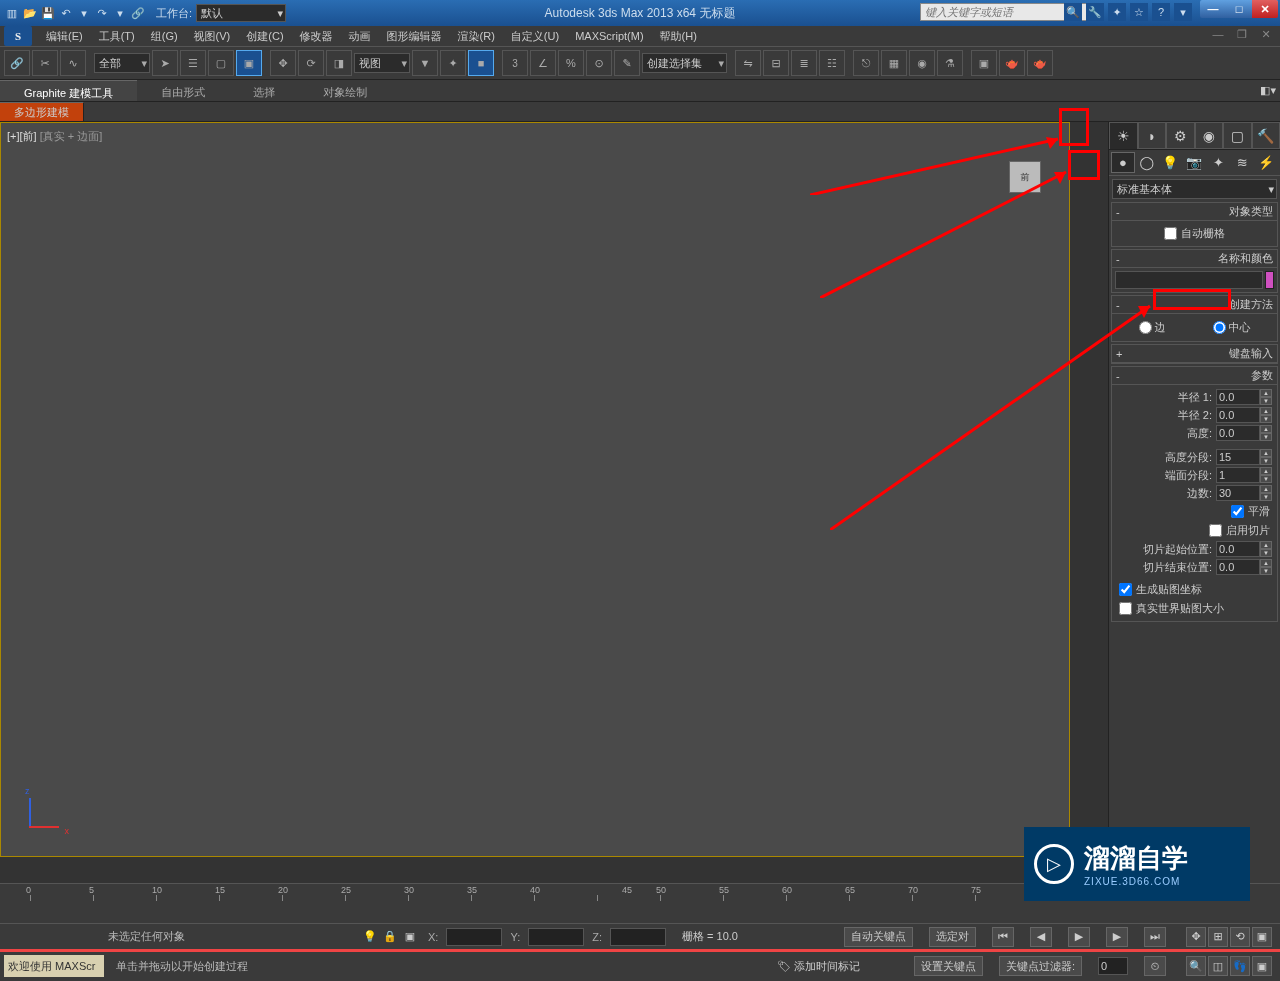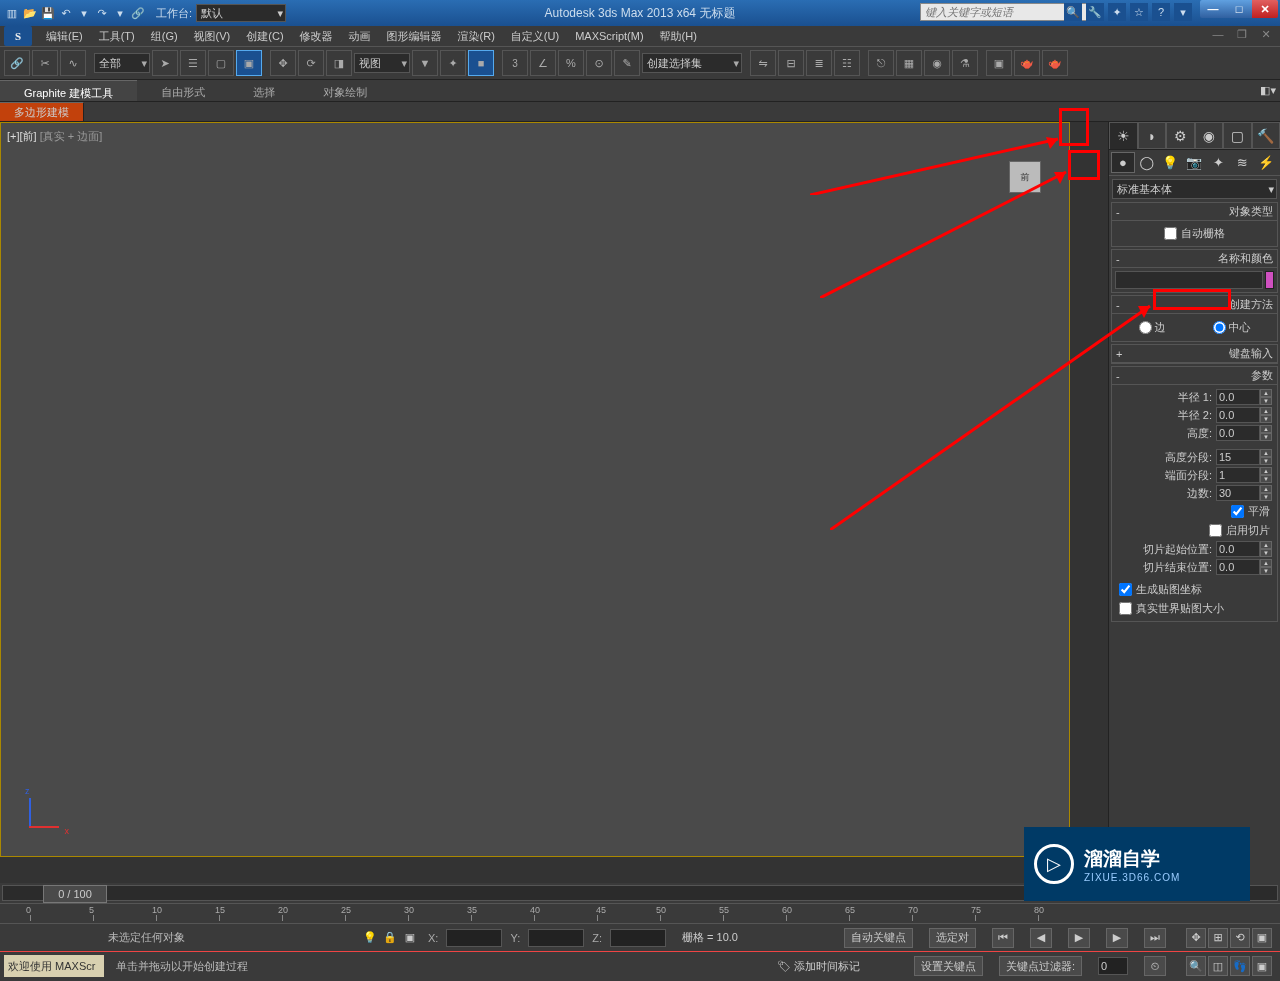--- a/index.html
+++ b/index.html
@@ -78,37 +78,37 @@
 .spinner .sp { width:12px; display:flex; flex-direction:column; }
 .spinner .sp div { height:8px; font-size:6px; line-height:6px; text-align:center; background:#4a4a4a; border:1px solid #666; cursor:pointer; }
 .chk-line { display:flex; align-items:center; justify-content:flex-end; gap:4px; padding:2px 4px; }
 .timeline-wrap { position:absolute; left:0; bottom:58px; right:0; height:40px; background:#3a3a3a; }
 .slider-track { height:16px; background:#2b2b2b; border:1px solid #555; margin:2px; position:relative; }
 .slider-handle { position:absolute; left:40px; top:-1px; width:64px; height:18px; background:#4a4a4a; border:1px solid #777; display:flex; align-items:center; justify-content:center; cursor:pointer; }
 .ruler { height:18px; position:relative; background:#3a3a3a; border-top:1px solid #555; }
 .ruler .tick { position:absolute; bottom:0; width:1px; height:6px; background:#888; }
 .ruler .tlab { position:absolute; bottom:6px; color:#aaa; font-size:9px; }
 .status { position:absolute; left:0; bottom:0; right:0; height:58px; background:#3a3a3a; border-top:1px solid #555; }
-.status .row1 { height:28px; display:flex; align-items:center; border-bottom:1px solid #ef4444; }
+.status .row1 { height:28px; display:flex; align-items:center; border-bottom:3px solid #ef4444; }
 .status .row2 { height:28px; display:flex; align-items:center; }
 .status .welcome { width:100px; background:#d8d0b0; color:#333; height:22px; margin:0 4px; display:flex; align-items:center; padding:0 4px; }
 .status .msg { flex:0 0 260px; padding-left:8px; color:#bbb; }
 .status .lock { width:20px; text-align:center; }
 .status .coord { display:flex; gap:8px; align-items:center; padding:0 8px; }
 .status .coord .cl { color:#aaa; }
 .status .coord input { width:56px; height:18px; background:#222; border:1px solid #555; color:#ccc; padding:0 2px; }
 .status .grid { padding:0 8px; }
 .status .anim { display:flex; gap:16px; align-items:center; margin-left:auto; padding-right:4px; }
 .anim-btn { height:20px; padding:0 6px; background:#4a4a4a; border:1px solid #666; cursor:pointer; display:flex; align-items:center; }
 .play-btn { width:22px; height:20px; background:#4a4a4a; border:1px solid #666; display:flex; align-items:center; justify-content:center; cursor:pointer; }
 .nav-icons { display:flex; gap:2px; padding:0 4px; }
 .nav-icons .ni { width:20px; height:20px; background:#4a4a4a; border:1px solid #666; display:flex; align-items:center; justify-content:center; cursor:pointer; }
 .watermark { position:absolute; right:30px; bottom:80px; width:226px; height:74px; background:#003a66; display:flex; align-items:center; gap:10px; padding:0 10px; z-index:50; }
 .watermark .logo { width:40px; height:40px; border:3px solid #fff; border-radius:50%; display:flex; align-items:center; justify-content:center; color:#fff; font-size:18px; }
-.watermark .txt .big { color:#fff; font-size:19px; font-weight:bold; }
+.watermark .txt .big { color:#fff; font-size:26px; font-weight:bold; }
 .watermark .txt .small { color:#9cf; font-size:10px; letter-spacing:1px; }
 .redbox { position:absolute; border:3px solid #f00; z-index:60; pointer-events:none; }
 .arrow { position:absolute; z-index:61; pointer-events:none; }
 </style>
 </head>
 <body>
 
 <div class="titlebar">
   <div class="quick-icons">
     <span>▥</span>
@@ -183,21 +183,21 @@
   <div class="tdd" style="width:56px">视图</div>
   <div class="tbtn">▼</div>
   <div class="tbtn">✦</div>
   <div class="tbtn active">■</div>
   <div style="width:4px"></div>
   <div class="tbtn" style="font-family:Arial;font-size:10px">3</div>
   <div class="tbtn">∠</div>
   <div class="tbtn">%</div>
   <div class="tbtn">⊙</div>
   <div class="tbtn">✎</div>
-  <div class="tdd" style="width:100px">创建选择集</div>
+  <div class="tdd" style="width:85px">创建选择集</div>
   <div style="width:4px"></div>
   <div class="tbtn">⇋</div>
   <div class="tbtn">⊟</div>
   <div class="tbtn">≣</div>
   <div class="tbtn">☷</div>
   <div style="width:4px"></div>
   <div class="tbtn">⎋</div>
   <div class="tbtn">▦</div>
   <div class="tbtn">◉</div>
   <div class="tbtn">⚗</div>
@@ -408,44 +408,41 @@
         </div>
       <div class="chk-line" style="justify-content:flex-start">
           <input type="checkbox" style="">
           <span>真实世界贴图大小</span>
         </div>
     </div>
   </div>
 </div>
 
 <div class="timeline-wrap">
-  <div class="slider-track">
-    <div class="slider-handle">0 / 100</div>
-  </div>
   <div class="ruler" id="ruler">
       <div class="tick" style="left: 30px;"></div>
       <div class="tlab" style="left: 26px;">0</div>
       <div class="tick" style="left: 93px;"></div>
       <div class="tlab" style="left: 89px;">5</div>
       <div class="tick" style="left: 156px;"></div>
       <div class="tlab" style="left: 152px;">10</div>
       <div class="tick" style="left: 219px;"></div>
       <div class="tlab" style="left: 215px;">15</div>
       <div class="tick" style="left: 282px;"></div>
       <div class="tlab" style="left: 278px;">20</div>
       <div class="tick" style="left: 345px;"></div>
       <div class="tlab" style="left: 341px;">25</div>
       <div class="tick" style="left: 408px;"></div>
       <div class="tlab" style="left: 404px;">30</div>
       <div class="tick" style="left: 471px;"></div>
       <div class="tlab" style="left: 467px;">35</div>
       <div class="tick" style="left: 534px;"></div>
       <div class="tlab" style="left: 530px;">40</div>
       <div class="tick" style="left: 597px;"></div>
-      <div class="tlab" style="left: 596px;">45</div>
+      <div class="tlab" style="left: 622px;">45</div>
       <div class="tick" style="left: 660px;"></div>
       <div class="tlab" style="left: 656px;">50</div>
       <div class="tick" style="left: 723px;"></div>
       <div class="tlab" style="left: 719px;">55</div>
       <div class="tick" style="left: 786px;"></div>
       <div class="tlab" style="left: 782px;">60</div>
       <div class="tick" style="left: 849px;"></div>
       <div class="tlab" style="left: 845px;">65</div>
       <div class="tick" style="left: 912px;"></div>
       <div class="tlab" style="left: 908px;">70</div>

